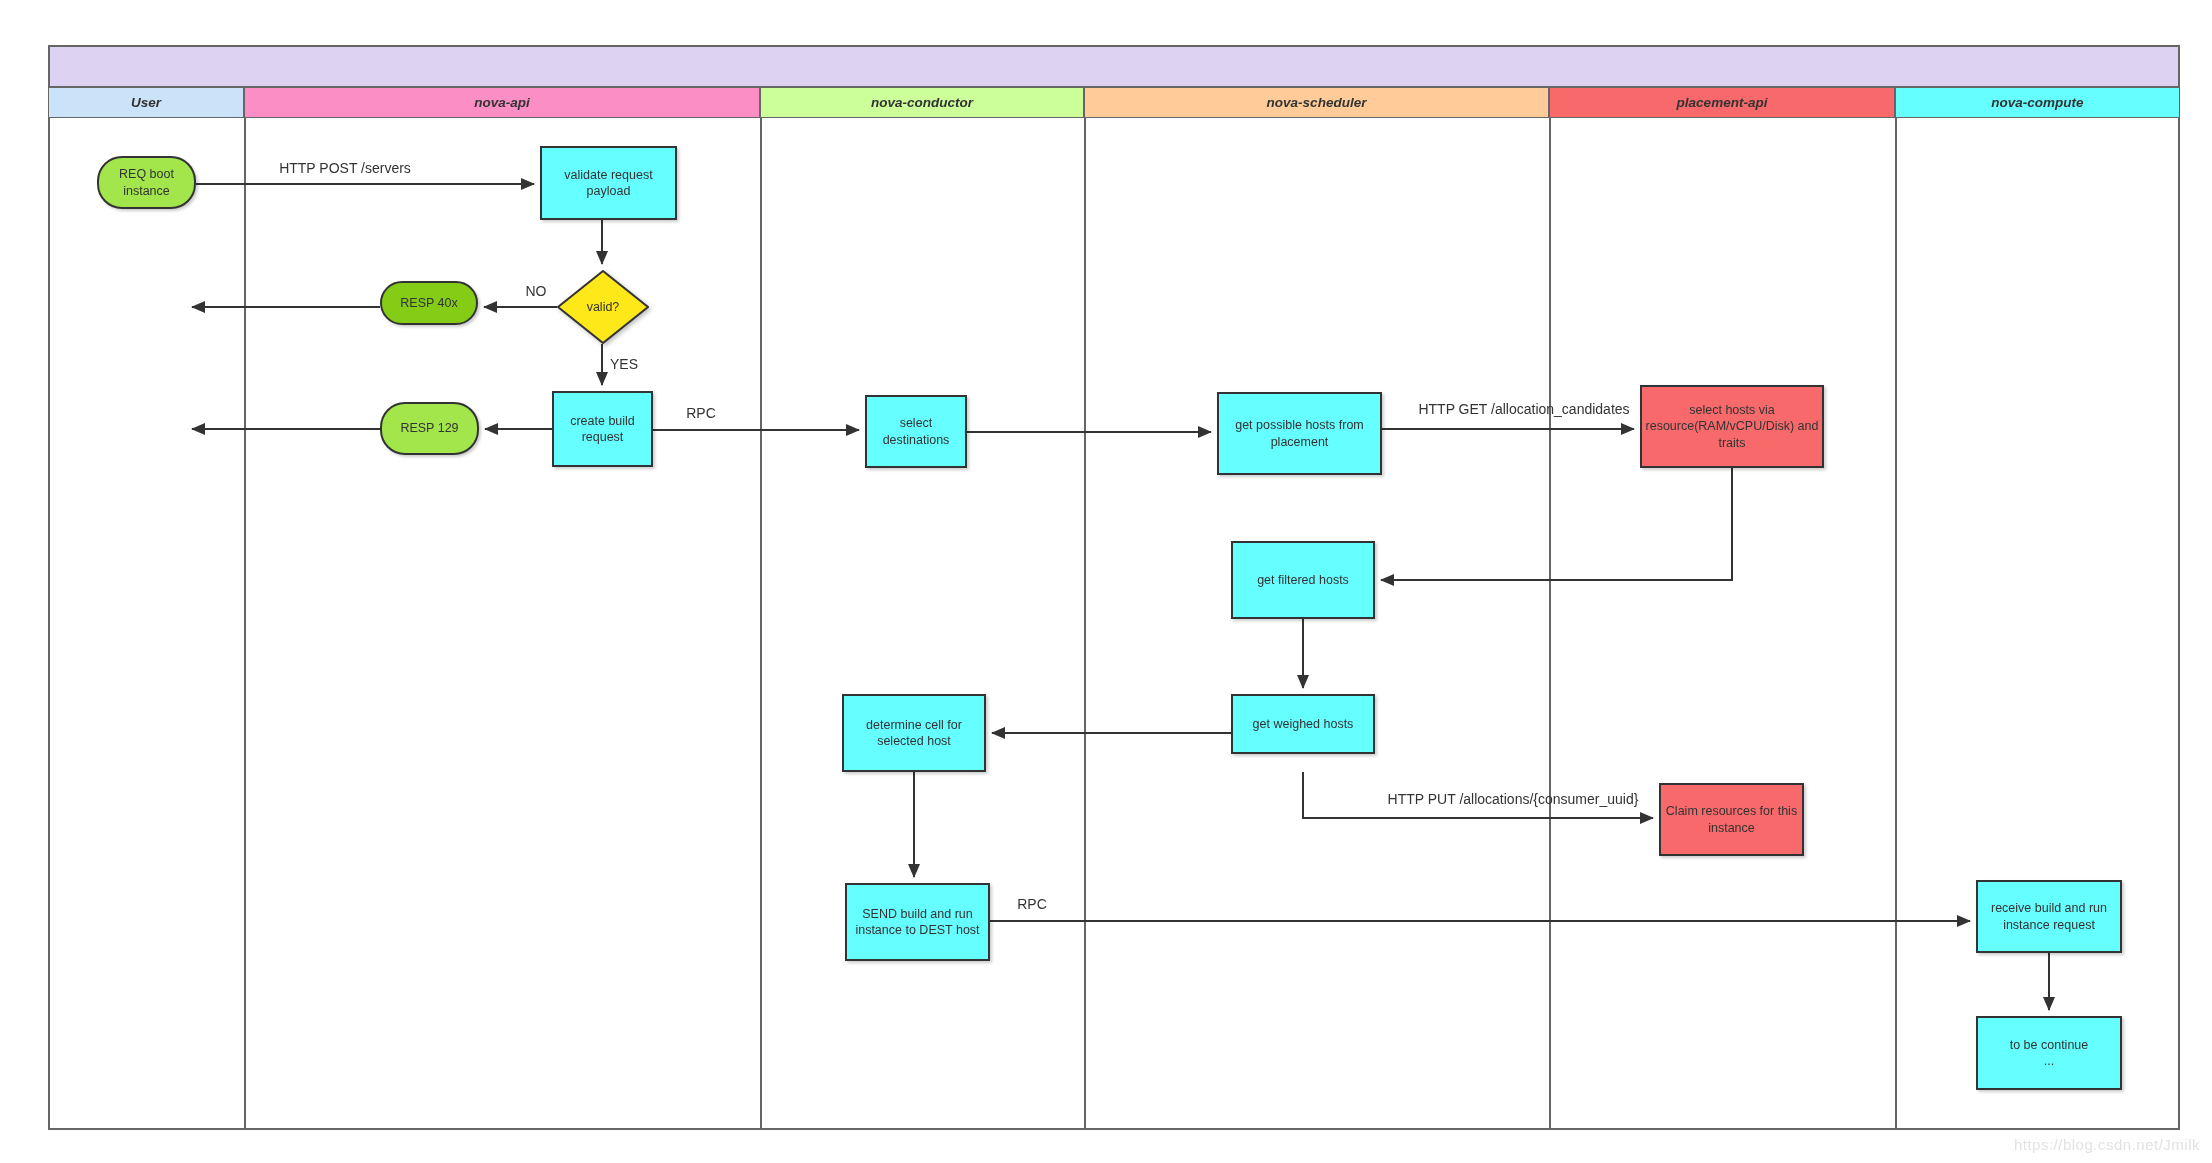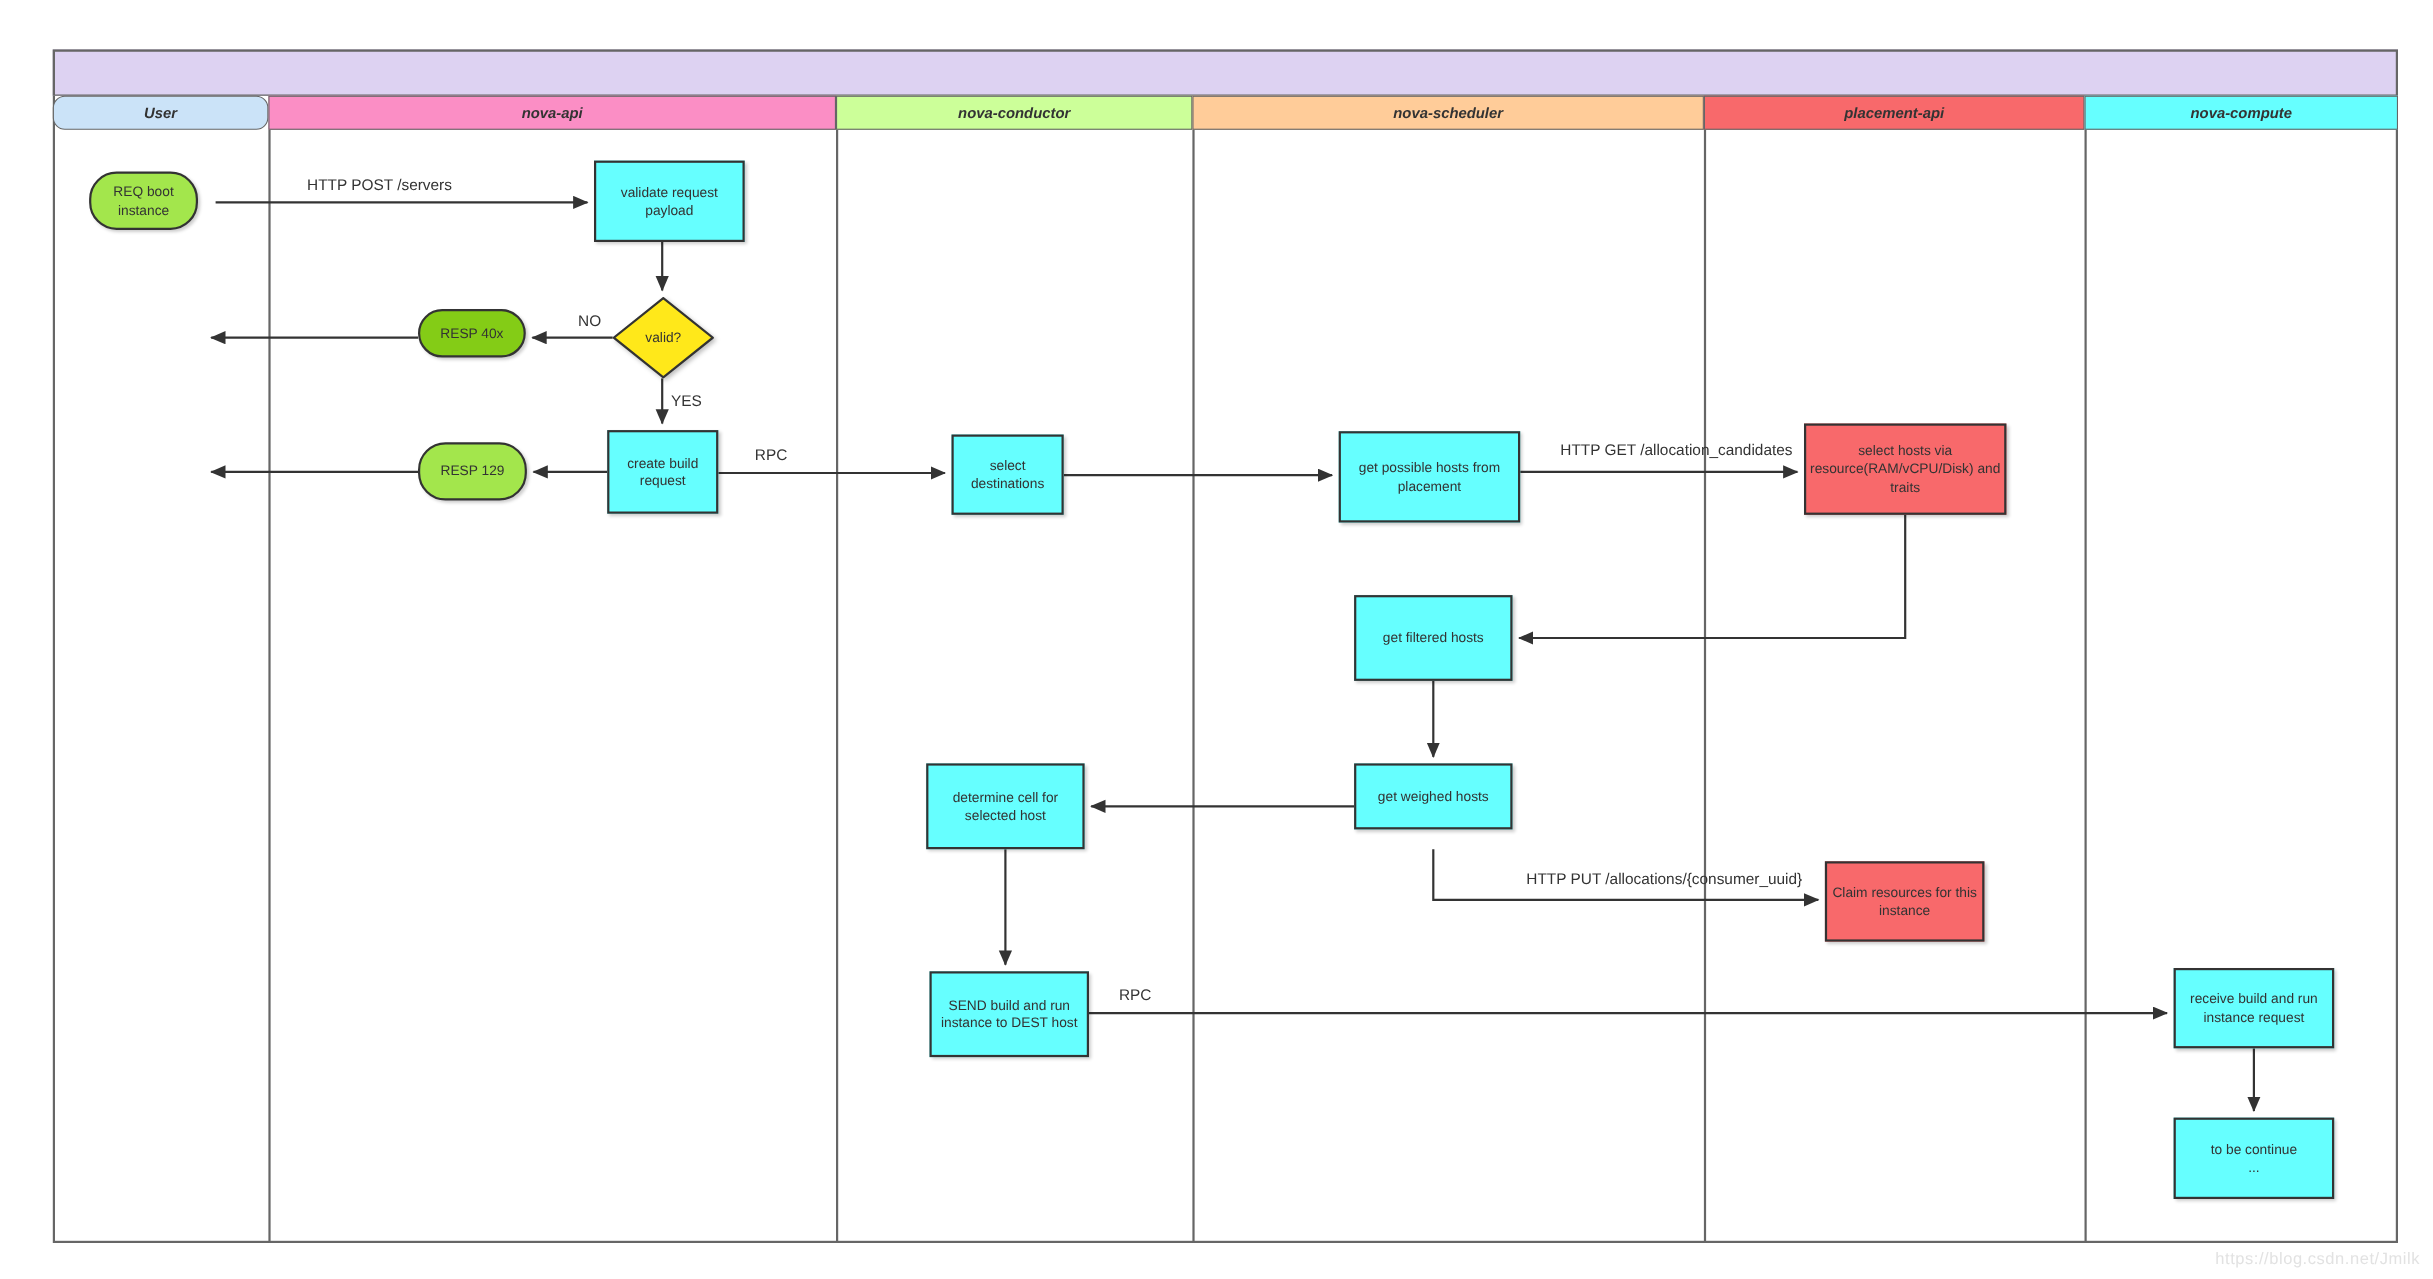--- a/index.html
+++ b/index.html
@@ -56,21 +56,21 @@
     font-size:15px;color:#e2e2e2;letter-spacing:0.5px;
   }
 </style>
 </head>
 <body>
 
 <div class="canvas">
   <div class="pool"></div>
   <div class="title-band" style="background: rgb(221, 210, 242);"></div>
   <div class="lane-headers">
-      <div class="lane-header" style="left: 48px; width: 196px; background: rgb(203, 227, 248); border-radius: 11px;">User</div>
+      <div class="lane-header" style="left: 48px; width: 196px; background: rgb(203, 227, 248);">User</div>
       <div class="lane-header" style="left: 244px; width: 516px; background: rgb(251, 142, 197);">nova-api</div>
       <div class="lane-line" style="left: 244px;"></div>
       <div class="lane-header" style="left: 760px; width: 324px; background: rgb(204, 255, 153);">nova-conductor</div>
       <div class="lane-line" style="left: 760px;"></div>
       <div class="lane-header" style="left: 1084px; width: 465px; background: rgb(255, 204, 153);">nova-scheduler</div>
       <div class="lane-line" style="left: 1084px;"></div>
       <div class="lane-header" style="left: 1549px; width: 346px; background: rgb(248, 105, 107);">placement-api</div>
       <div class="lane-line" style="left: 1549px;"></div>
       <div class="lane-header" style="left: 1895px; width: 285px; background: rgb(102, 255, 255);">nova-compute</div>
       <div class="lane-line" style="left: 1895px;"></div>
@@ -95,21 +95,21 @@
         <polyline points="1732,468 1732,580 1381,580" fill="none" stroke="#333333" stroke-width="2" marker-end="url(#arrow)"></polyline>
         <polyline points="1303,619 1303,688" fill="none" stroke="#333333" stroke-width="2" marker-end="url(#arrow)"></polyline>
         <polyline points="1231,733 992,733" fill="none" stroke="#333333" stroke-width="2" marker-end="url(#arrow)"></polyline>
         <polyline points="1303,772 1303,818 1653,818" fill="none" stroke="#333333" stroke-width="2" marker-end="url(#arrow)"></polyline>
         <polyline points="914,772 914,877" fill="none" stroke="#333333" stroke-width="2" marker-end="url(#arrow)"></polyline>
         <polyline points="990,921 1970,921" fill="none" stroke="#333333" stroke-width="2" marker-end="url(#arrow)"></polyline>
         <polyline points="2049,953 2049,1010" fill="none" stroke="#333333" stroke-width="2" marker-end="url(#arrow)"></polyline>
       </g>
   </svg>
   <div id="nodes">
-      <div class="node stadium" style="left: 81px; top: 156px; width: 99px; height: 53px; background: rgb(163, 230, 76);">REQ boot instance</div>
+      <div class="node stadium" style="left: 97px; top: 156px; width: 99px; height: 53px; background: rgb(163, 230, 76);">REQ boot instance</div>
       <div class="node process" style="left: 540px; top: 146px; width: 137px; height: 74px; background: rgb(102, 255, 255);">validate request payload</div>
       <div class="node decision" style="left: 557px; top: 270px; width: 92px; height: 74px;"><svg width="92" height="74">
           <polygon points="46,1 91,37 46,73 1,37" fill="#ffe81a" stroke="#333333" stroke-width="2"></polygon>
         </svg><span class="dlabel">valid?</span></div>
       <div class="node stadium" style="left: 380px; top: 281px; width: 98px; height: 44px; background: #84cc16;">RESP 40x</div>
       <div class="node stadium" style="left: 380px; top: 402px; width: 99px; height: 53px; background: rgb(163, 230, 76);">RESP 129</div>
       <div class="node process" style="left: 552px; top: 391px; width: 101px; height: 76px; background: rgb(102, 255, 255);">create build request</div>
       <div class="node process" style="left: 865px; top: 395px; width: 102px; height: 73px; background: rgb(102, 255, 255);">select destinations</div>
       <div class="node process" style="left: 1217px; top: 392px; width: 165px; height: 83px; background: rgb(102, 255, 255);">get possible hosts from placement</div>
       <div class="node process" style="left: 1640px; top: 385px; width: 184px; height: 83px; background: rgb(248, 105, 107);">select hosts via resource(RAM/vCPU/Disk) and traits</div>

